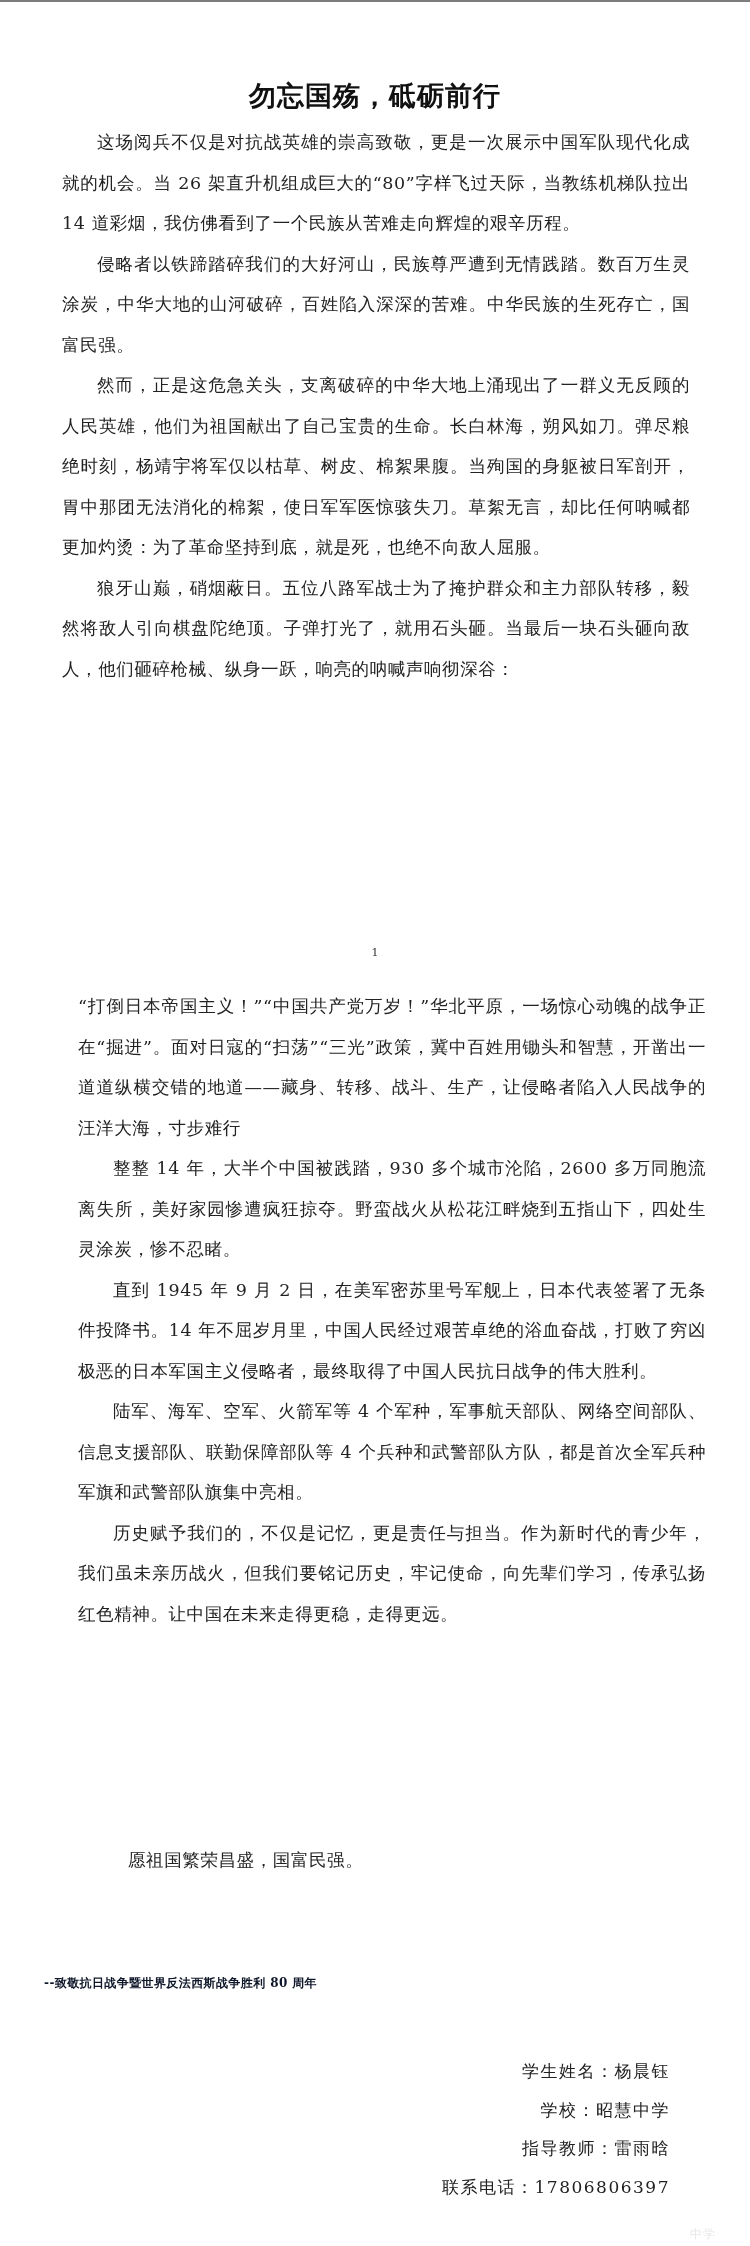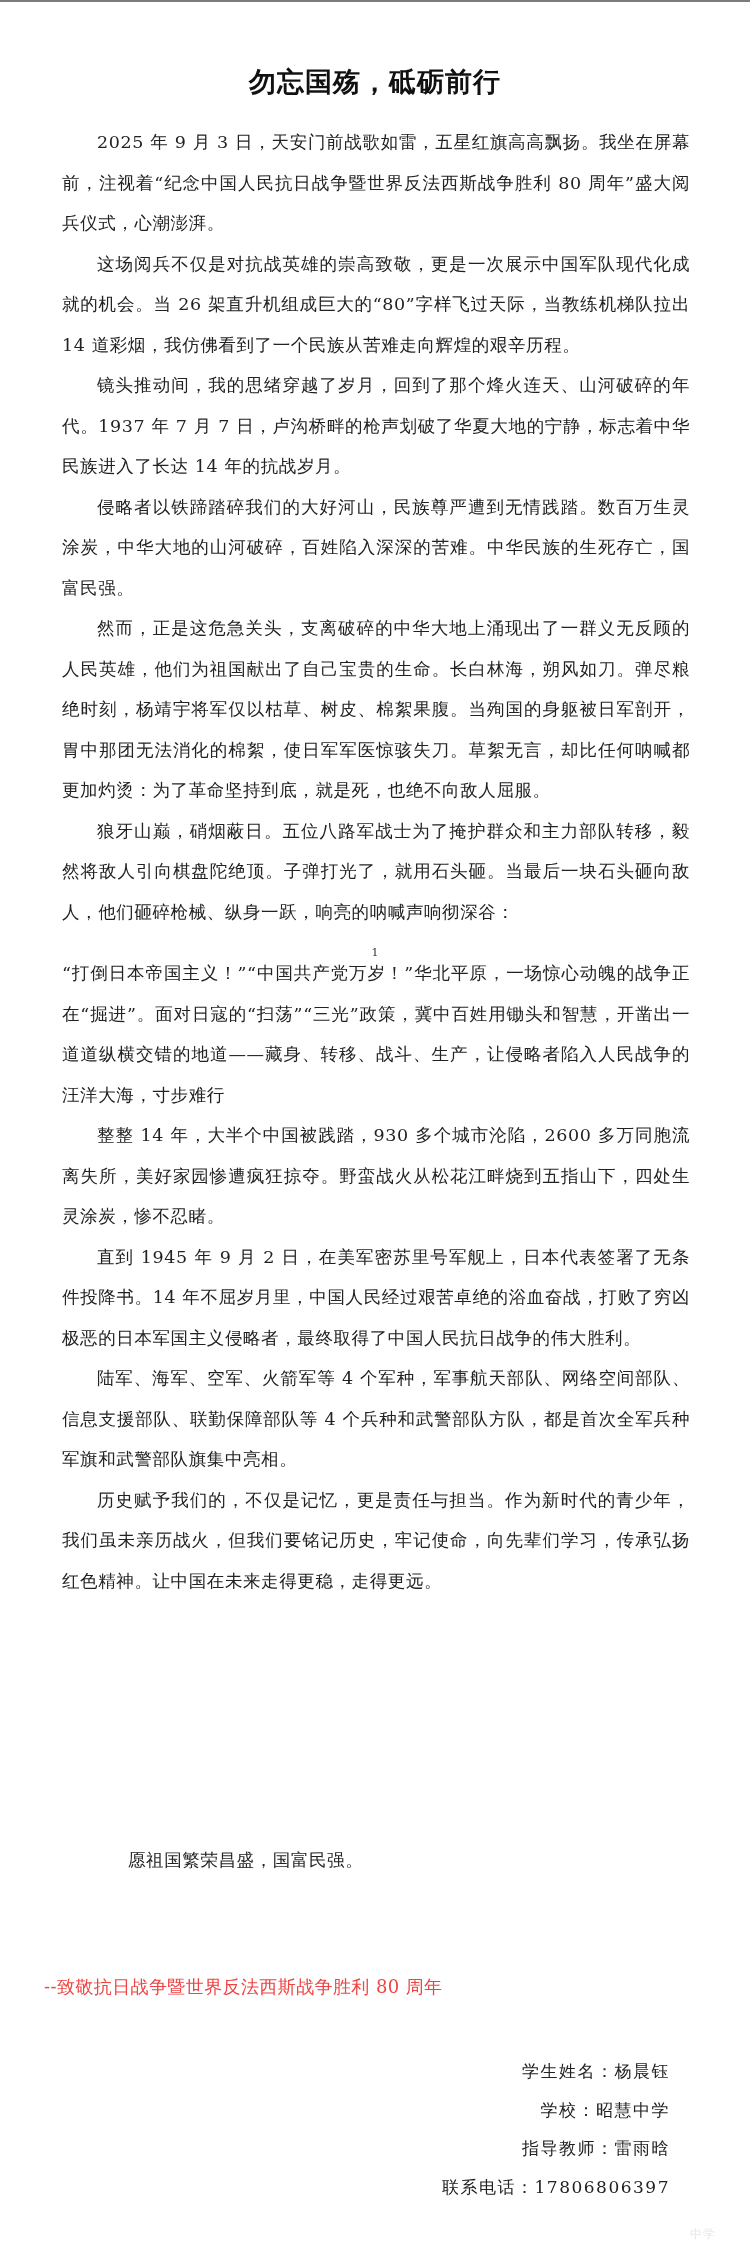--- a/index.html
+++ b/index.html
@@ -9,21 +9,21 @@
     position: relative;
     overflow: hidden;
     font-family: "DejaVu Serif", "Liberation Serif", serif;
     color: #1a1a1a;
   }
   .top-border {
     position: absolute; left: 0; top: 0; width: 750px; height: 2px;
     background: #7d7d7d;
   }
   .title {
-    position: absolute; left: 0; top: 46px; width: 750px;
+    position: absolute; left: 0; top: 60px; width: 750px;
     text-align: center;
     font-family: "DejaVu Sans", "Liberation Sans", sans-serif;
     font-weight: bold;
     font-size: 27px;
     letter-spacing: 1px;
     color: #111;
   }
   .page {
     position: absolute; left: 62px; width: 628px;
     font-size: 17.5px;
@@ -31,33 +31,33 @@
     letter-spacing: 0.6px;
     color: #222;
   }
   .page p {
     margin: 0;
     text-indent: 2em;
     text-align: justify;
   }
   .page p.no-indent { text-indent: 0; }
   .page1 { top: 122px; }
-  .page2 { top: 953px; }
+  .page2 { top: 986px; margin-left: 16px; }
   .page-number {
     position: absolute; left: 0; top: 946px; width: 750px;
     text-align: center; font-size: 11px; color: #333;
     font-family: "DejaVu Serif", serif;
   }
   .wish {
     position: absolute; left: 128px; top: 1848px;
     font-size: 17.5px; letter-spacing: 0.6px; color: #222; text-align: center;
   }
   .dedication {
     position: absolute; left: 44px; top: 1975px;
-    font-size: 18px; letter-spacing: 0.4px; color: #ef4444;
+    font-size: 12px; letter-spacing: 0.4px; color: #0f172a; font-weight: bold;
   }
   .signature {
     position: absolute; right: 80px; top: 2052px;
     text-align: right;
     font-size: 17px; letter-spacing: 1.5px; color: #222;
     line-height: 38.5px;
     margin-left: 25px;
   }
   .signature .row { white-space: nowrap; }
   .watermark {
@@ -67,23 +67,21 @@
   }
 </style>
 </head>
 <body>
 
 <div class="top-border"></div>
 
 <h1 class="title">勿忘国殇，砥砺前行</h1>
 
 <div class="page page1">
-  <p>2025 年 9 月 3 日，天安门前战歌如雷，五星红旗高高飘扬。我坐在屏幕前，注视着“纪念中国人民抗日战争暨世界反法西斯战争胜利 80 周年”盛大阅兵仪式，心潮澎湃。</p>
   <p>这场阅兵不仅是对抗战英雄的崇高致敬，更是一次展示中国军队现代化成就的机会。当 26 架直升机组成巨大的“80”字样飞过天际，当教练机梯队拉出 14 道彩烟，我仿佛看到了一个民族从苦难走向辉煌的艰辛历程。</p>
-  <p>镜头推动间，我的思绪穿越了岁月，回到了那个烽火连天、山河破碎的年代。1937 年 7 月 7 日，卢沟桥畔的枪声划破了华夏大地的宁静，标志着中华民族进入了长达 14 年的抗战岁月。</p>
   <p>侵略者以铁蹄踏碎我们的大好河山，民族尊严遭到无情践踏。数百万生灵涂炭，中华大地的山河破碎，百姓陷入深深的苦难。中华民族的生死存亡，国富民强。</p>
   <p>然而，正是这危急关头，支离破碎的中华大地上涌现出了一群义无反顾的人民英雄，他们为祖国献出了自己宝贵的生命。长白林海，朔风如刀。弹尽粮绝时刻，杨靖宇将军仅以枯草、树皮、棉絮果腹。当殉国的身躯被日军剖开，胃中那团无法消化的棉絮，使日军军医惊骇失刀。草絮无言，却比任何呐喊都更加灼烫：为了革命坚持到底，就是死，也绝不向敌人屈服。</p>
   <p>狼牙山巅，硝烟蔽日。五位八路军战士为了掩护群众和主力部队转移，毅然将敌人引向棋盘陀绝顶。子弹打光了，就用石头砸。当最后一块石头砸向敌人，他们砸碎枪械、纵身一跃，响亮的呐喊声响彻深谷：</p>
 </div>
 
 <div class="page-number">1</div>
 
 <div class="page page2">
   <p class="no-indent">“打倒日本帝国主义！”“中国共产党万岁！”华北平原，一场惊心动魄的战争正在“掘进”。面对日寇的“扫荡”“三光”政策，冀中百姓用锄头和智慧，开凿出一道道纵横交错的地道——藏身、转移、战斗、生产，让侵略者陷入人民战争的汪洋大海，寸步难行</p>
   <p>整整 14 年，大半个中国被践踏，930 多个城市沦陷，2600 多万同胞流离失所，美好家园惨遭疯狂掠夺。野蛮战火从松花江畔烧到五指山下，四处生灵涂炭，惨不忍睹。</p>

